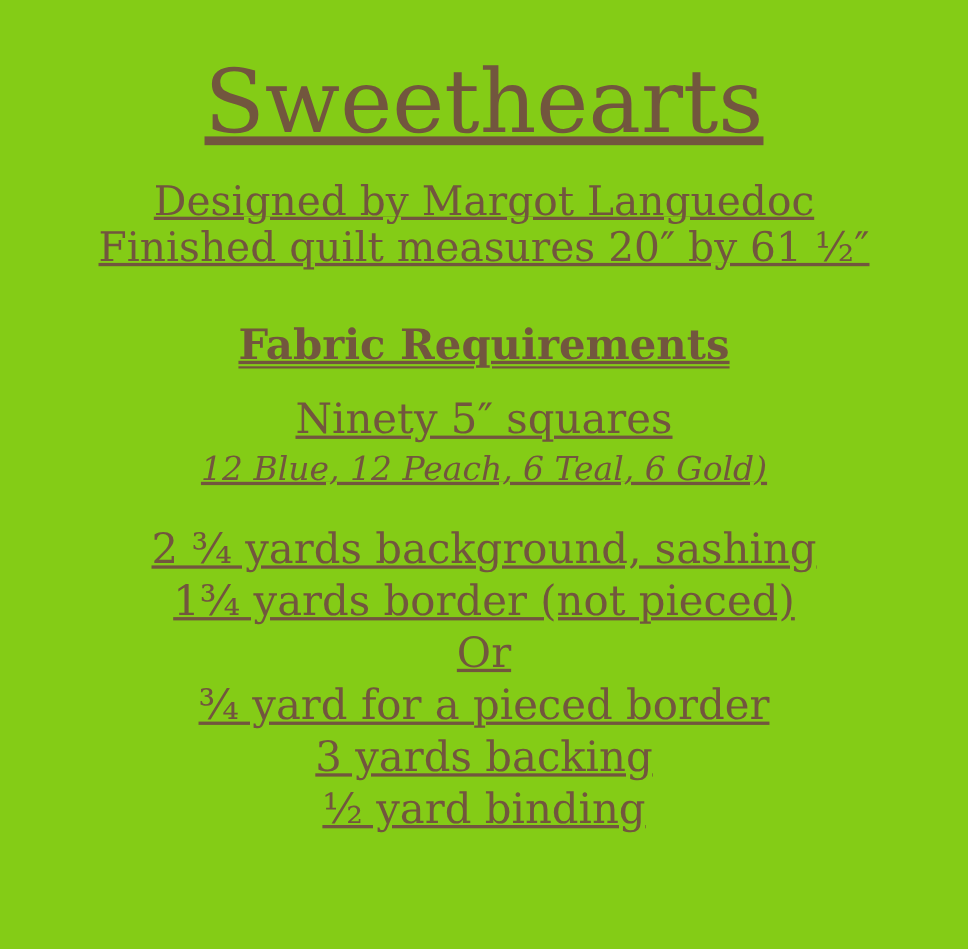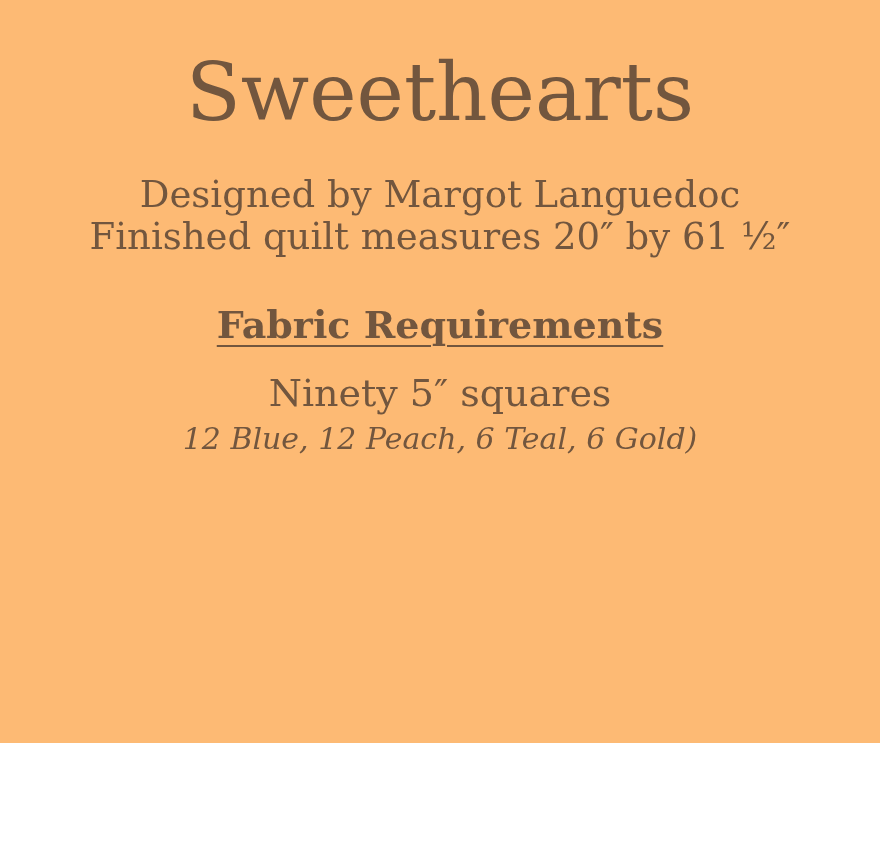--- a/index.html
+++ b/index.html
@@ -2,39 +2,40 @@
 <html><head>
 <meta charset="utf-8">
 <style>
   html, body {
     margin: 0;
     padding: 0;
     background: #ffffff;
   }
   .page {
     width: 880px;
-    height: 743px;
+    height: 863px;
     margin: 0 auto;
-    background: #fdba74;
+    background: #84cc16;
     color: #72563E;
     font-family: "DejaVu Serif", "Liberation Serif", serif;
     text-align: center;
     overflow: hidden;
     box-sizing: border-box;
     padding-top: 50px;
+    text-decoration: underline;
   }
   .title {
     font-size: 80px;
     line-height: 1.08;
     font-weight: normal;
     margin: 0;
     letter-spacing: 0px;
   }
   .subtitle {
-    margin-top: 38px;
+    margin-top: 26px;
     font-size: 37px;
     line-height: 1.13;
   }
   .subtitle .line {
     white-space: nowrap;
   }
   .section-heading {
     margin-top: 44px;
     font-size: 38px;
     font-weight: bold;
@@ -83,14 +84,22 @@
     <span class="underlined">Fabric Requirements</span>
   </div>
 
   <div class="squares">
     <div class="squares-main">Ninety 5″ squares</div>
     <div class="squares-breakdown">
       <div class="line">12 Blue, 12 Peach, 6 Teal, 6 Gold)</div>
     </div>
   </div>
 
+  <div class="yardage">
+    <div class="line">2 ¾ yards background, sashing</div>
+    <div class="line">1¾ yards border (not pieced)</div>
+    <div class="line">Or</div>
+    <div class="line">¾ yard for a pieced border</div>
+    <div class="line">3 yards backing</div>
+    <div class="line">½ yard binding</div>
+  </div>
 
 </div>
 
 </body></html>

